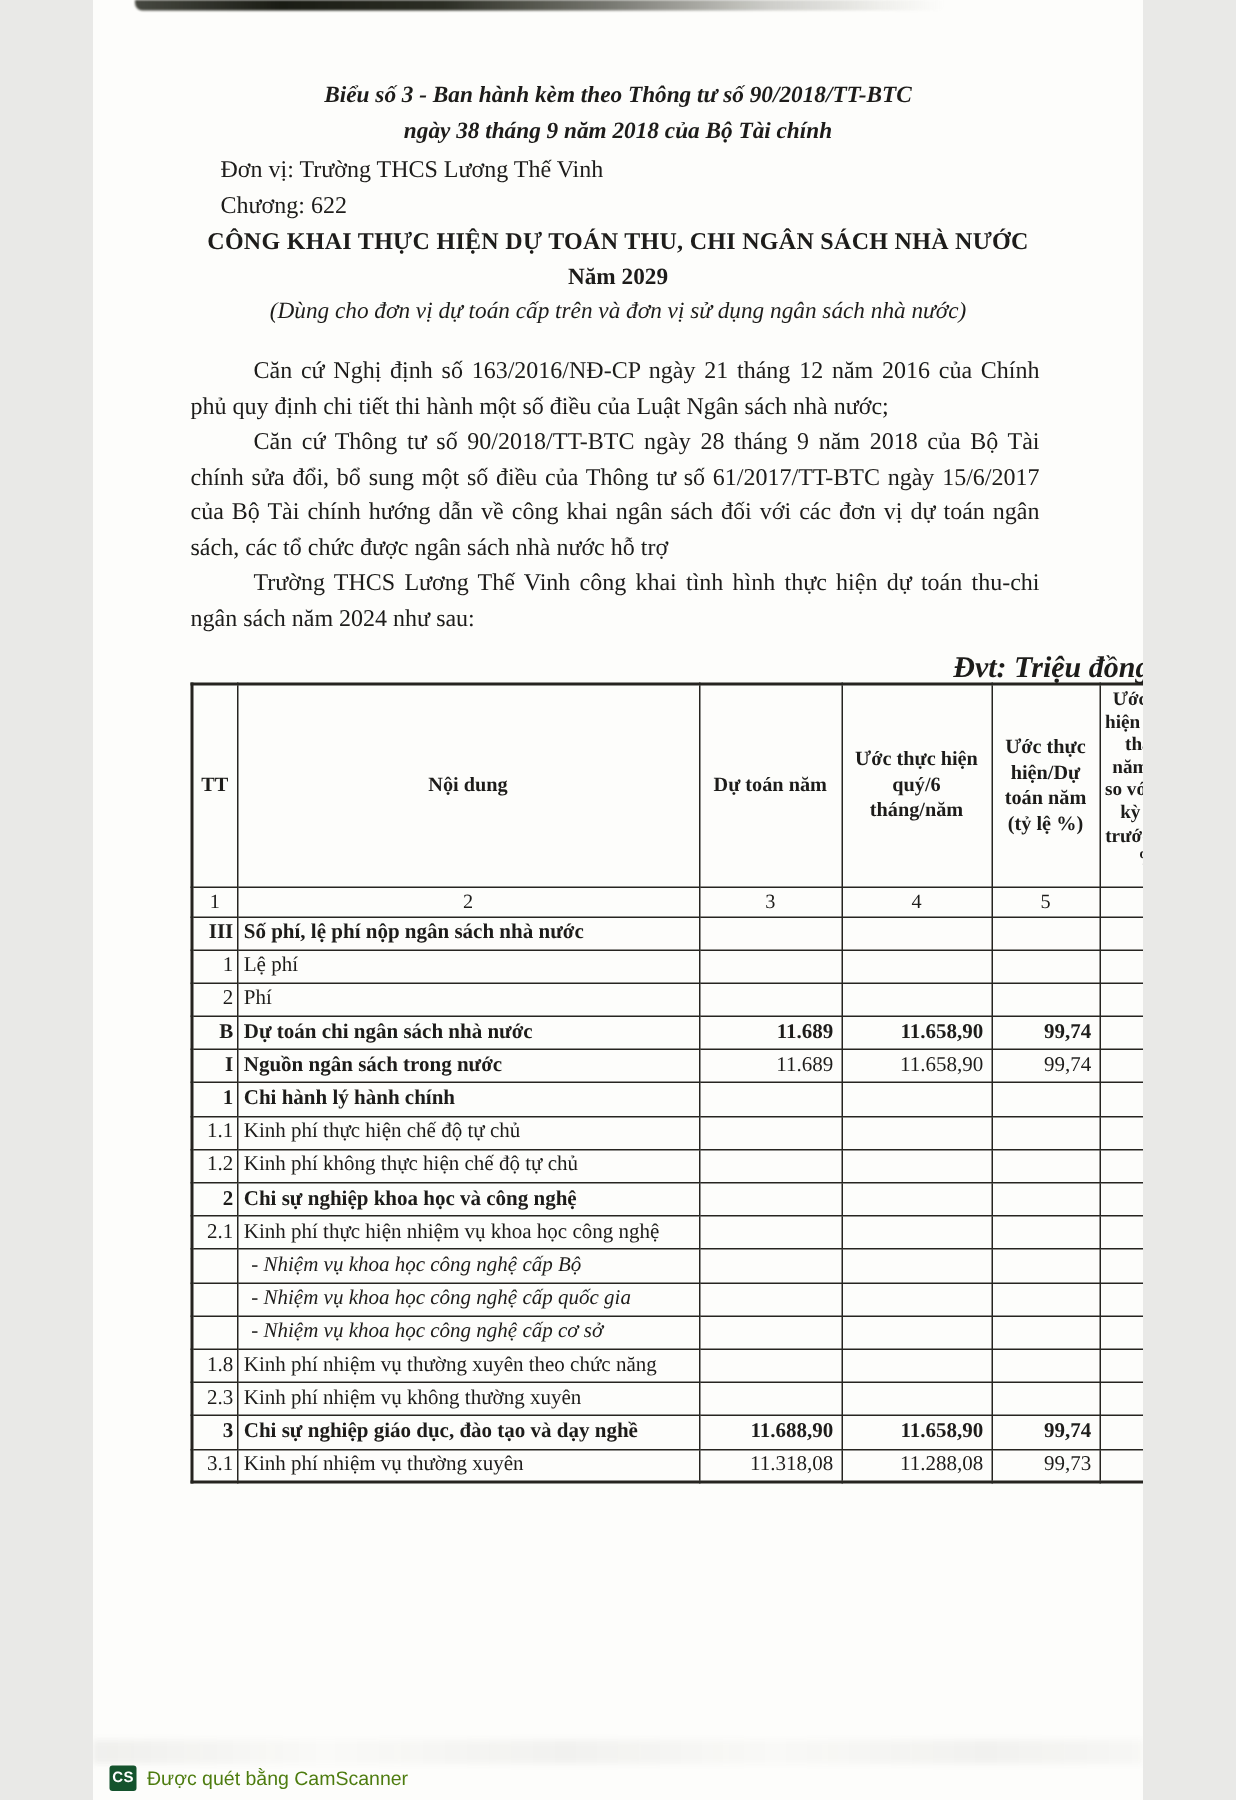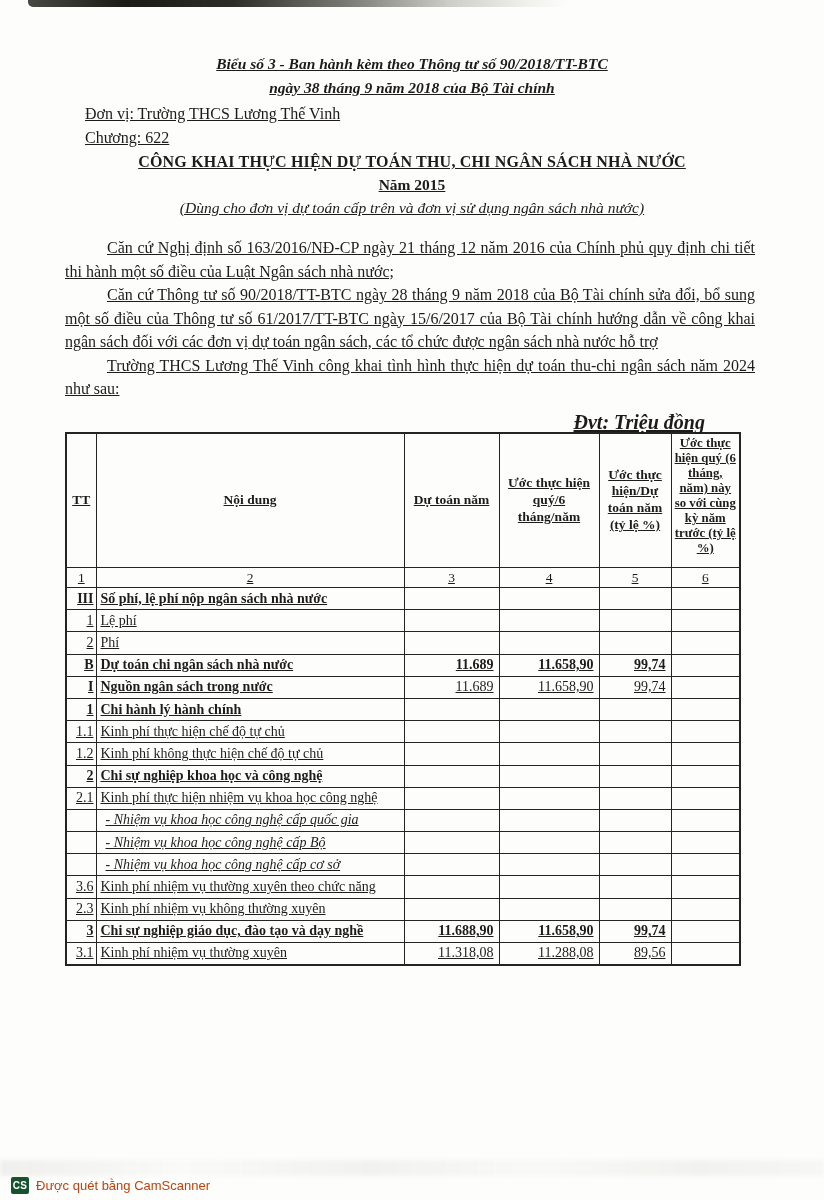--- a/index.html
+++ b/index.html
@@ -1,24 +1,23 @@
 <!DOCTYPE html>
 <html><head>
 <meta charset="utf-8">
 <style>
   html,body{margin:0;padding:0;}
   body{background:#e9e9e7;font-family:"Liberation Serif", serif;}
   .page{
     position:relative;
-    width:824px;height:1200px;
+    width:700px;height:1200px;
     margin:0 auto;
     background:#fdfdfb;
     color:#1d1c1a;
     overflow:hidden;
-    text-decoration:underline;
   }
   
   .top-smudge{
     position:absolute;top:0;left:28px;width:540px;height:7px;
     background:linear-gradient(90deg,
       rgba(25,27,18,.80), rgba(14,16,8,.95) 18%, rgba(22,24,14,.9) 38%,
       rgba(45,46,36,.65) 58%, rgba(95,95,85,.30) 78%, rgba(140,140,130,.12) 92%, transparent);
     border-radius:0 0 5px 5px;
     filter:blur(.6px);
   }
@@ -63,35 +62,35 @@
   td.num{text-align:right; padding-right:5px;}
   tr.bold .tt, tr.bold .content, tr.bold .num{font-weight:bold;}
   tr.bold-label .tt, tr.bold-label .content{font-weight:bold;}
   tr.italic .content{font-style:italic; padding-left:9px;}
   
   .watermark{ position:absolute; left:11px; bottom:6px; display:flex; align-items:center; gap:7px;
     font-family:"Liberation Sans", sans-serif;}
   .cs-badge{ display:inline-flex; align-items:center; justify-content:center;
     width:18px;height:17px; background:#14532d; color:#ffffff;
     font-size:10px; font-weight:bold; border-radius:2px; letter-spacing:.3px;}
-  .cs-text{ color:#c2410c; font-size:13px;}
+  .cs-text{ color:#4d7c0f; font-size:13px;}
 </style>
 </head>
 <body>
 
 <div class="page">
   <div class="top-smudge"></div>
 
   <div class="head">
     <div class="note">Biểu số 3 - Ban hành kèm theo Thông tư số 90/2018/TT-BTC</div>
     <div class="note">ngày 38 tháng 9 năm 2018 của Bộ Tài chính</div>
     <div class="unit">Đơn vị: Trường THCS Lương Thế Vinh</div>
     <div class="chapter">Chương: 622</div>
     <div class="title">CÔNG KHAI THỰC HIỆN DỰ TOÁN THU, CHI NGÂN SÁCH NHÀ NƯỚC</div>
-    <div class="year">Năm 2015</div>
+    <div class="year">Năm 2029</div>
     <div class="subtitle">(Dùng cho đơn vị dự toán cấp trên và đơn vị sử dụng ngân sách nhà nước)</div>
   </div>
 
   <div class="paras">
     <p>Căn cứ Nghị định số 163/2016/NĐ-CP ngày 21 tháng 12 năm 2016 của Chính phủ quy định chi tiết thi hành một số điều của Luật Ngân sách nhà nước;</p>
     <p>Căn cứ Thông tư số 90/2018/TT-BTC ngày 28 tháng 9 năm 2018 của Bộ Tài chính sửa đổi, bổ sung một số điều của Thông tư số 61/2017/TT-BTC ngày 15/6/2017 của Bộ Tài chính hướng dẫn về công khai ngân sách đối với các đơn vị dự toán ngân sách, các tổ chức được ngân sách nhà nước hỗ trợ</p>
     <p>Trường THCS Lương Thế Vinh công khai tình hình thực hiện dự toán thu-chi ngân sách năm 2024 như sau:</p>
   </div>
 
   <div class="dvt">Đvt: Triệu đồng</div>
@@ -209,47 +208,47 @@
     <td class="tt">2.1</td>
     <td class="content">Kinh phí thực hiện nhiệm vụ khoa học công nghệ</td>
     <td class="num"></td>
     <td class="num"></td>
     <td class="num"></td>
     <td class="num"></td>
   </tr>
 
   <tr class="italic">
     <td class="tt"></td>
-    <td class="content">- Nhiệm vụ khoa học công nghệ cấp quốc gia</td>
+    <td class="content">- Nhiệm vụ khoa học công nghệ cấp Bộ</td>
     <td class="num"></td>
     <td class="num"></td>
     <td class="num"></td>
     <td class="num"></td>
   </tr>
 
   <tr class="italic">
     <td class="tt"></td>
-    <td class="content">- Nhiệm vụ khoa học công nghệ cấp Bộ</td>
+    <td class="content">- Nhiệm vụ khoa học công nghệ cấp quốc gia</td>
     <td class="num"></td>
     <td class="num"></td>
     <td class="num"></td>
     <td class="num"></td>
   </tr>
 
   <tr class="italic">
     <td class="tt"></td>
     <td class="content">- Nhiệm vụ khoa học công nghệ cấp cơ sở</td>
     <td class="num"></td>
     <td class="num"></td>
     <td class="num"></td>
     <td class="num"></td>
   </tr>
 
   <tr>
-    <td class="tt">3.6</td>
+    <td class="tt">1.8</td>
     <td class="content">Kinh phí nhiệm vụ thường xuyên theo chức năng</td>
     <td class="num"></td>
     <td class="num"></td>
     <td class="num"></td>
     <td class="num"></td>
   </tr>
 
   <tr>
     <td class="tt">2.3</td>
     <td class="content">Kinh phí nhiệm vụ không thường xuyên</td>
@@ -266,21 +265,21 @@
     <td class="num">11.658,90</td>
     <td class="num">99,74</td>
     <td class="num"></td>
   </tr>
 
   <tr>
     <td class="tt">3.1</td>
     <td class="content">Kinh phí nhiệm vụ thường xuyên</td>
     <td class="num">11.318,08</td>
     <td class="num">11.288,08</td>
-    <td class="num">89,56</td>
+    <td class="num">99,73</td>
     <td class="num"></td>
   </tr>
 
 </tbody>
   </table>
 
   <div class="bottom-shade"></div>
 
   <div class="watermark">
     <span class="cs-badge">CS</span>

